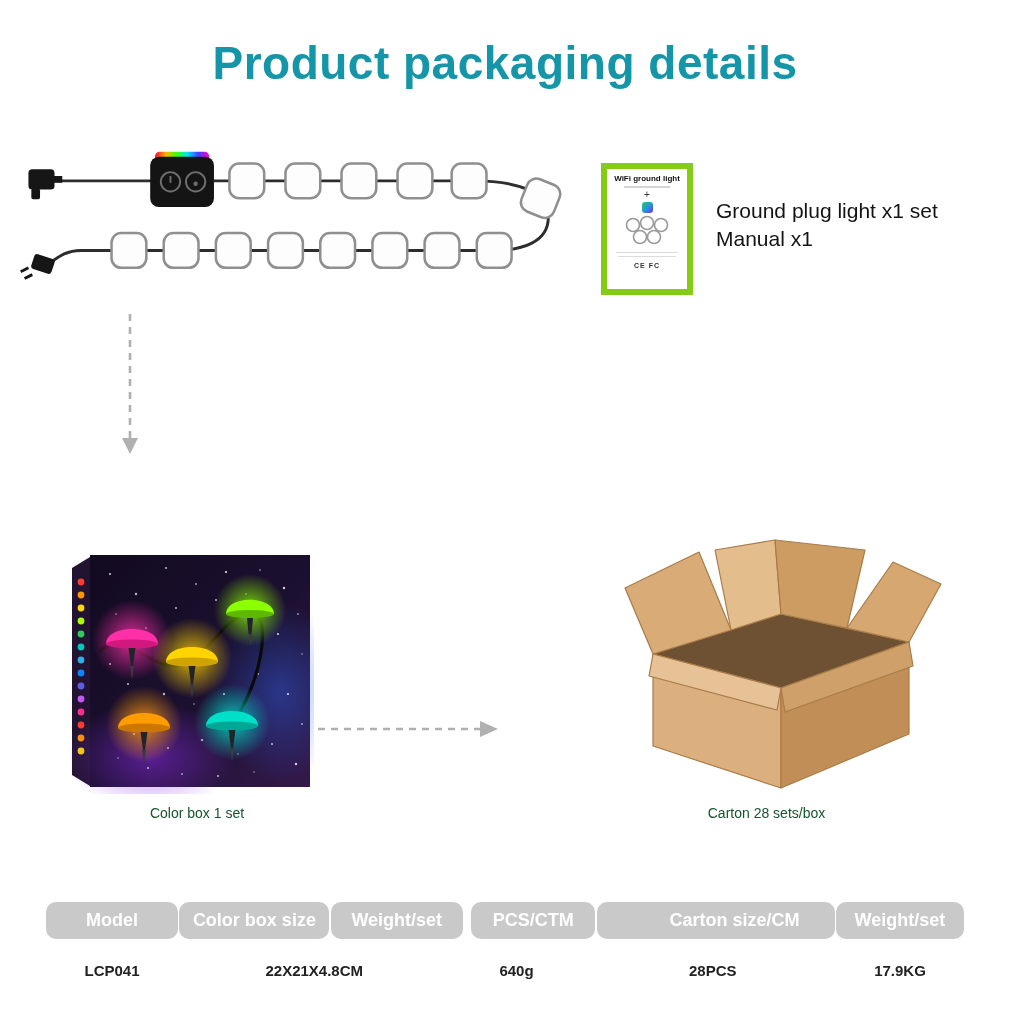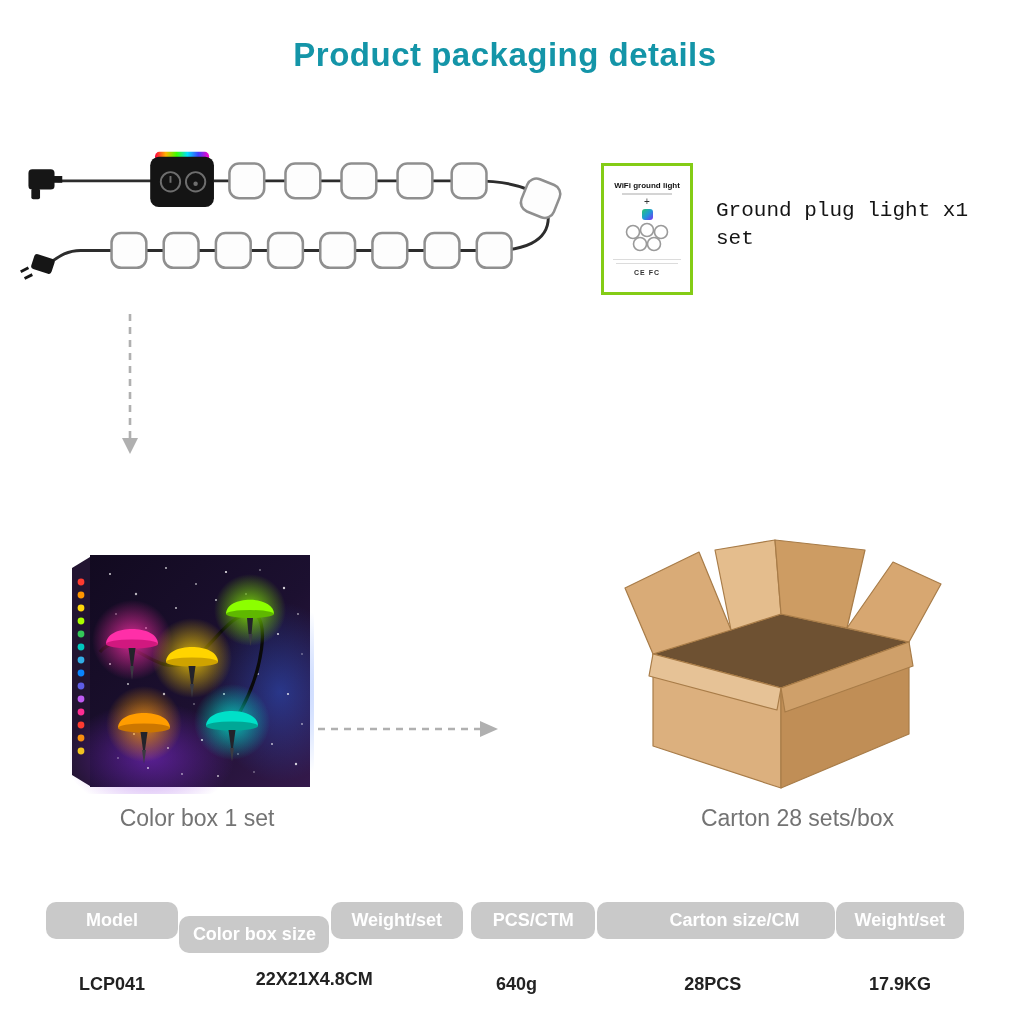--- a/index.html
+++ b/index.html
@@ -1,45 +1,45 @@
 <!DOCTYPE html>
 <html><head>
 <meta charset="utf-8">
 <style>
   html,body{margin:0;padding:0;background:#fff;}
   .canvas{position:relative;width:1010px;height:1029px;background:#ffffff;
           font-family:"Liberation Sans", sans-serif;overflow:hidden;}
   .title{position:absolute;top:36px;left:0;width:100%;text-align:center;
-         font-size:33px;font-weight:bold;color:#1495a8;margin:0;letter-spacing:.5px;}
+         font-size:46px;font-weight:bold;color:#1495a8;margin:0;letter-spacing:.5px;}
   .light-string{position:absolute;left:18px;top:148px;}
   .manual-card{position:absolute;left:601px;top:163px;width:92px;height:132px;
-               border:3px solid #84cc16;background:#fff;box-sizing:border-box;
-               text-align:center;padding-top:15px;}
+               border:6px solid #84cc16;background:#fff;box-sizing:border-box;
+               text-align:center;padding-top:5px;}
   .m-title{font-size:8px;font-weight:bold;color:#111;line-height:9px;}
   .m-bar{height:2px;background:#d4d4d4;margin:3px auto 0 auto;}
   .m-plus{font-size:10px;color:#333;line-height:10px;margin-top:2px;}
   .m-app{width:11px;height:11px;border-radius:3px;margin:2px auto 0 auto;
          background:linear-gradient(135deg,#28c76f,#1f9ad6,#7b2ff7);}
   .m-cluster{display:block;margin:2px auto 0 auto;}
   .m-fine{height:1.5px;background:#dcdcdc;margin:2.5px auto 0 auto;}
   .m-cert{font-size:7px;font-weight:bold;color:#333;margin-top:5px;letter-spacing:1px;}
-  .pack-text{position:absolute;left:716px;top:197px;font-size:21px;color:#141414;line-height:28px;font-family:Liberation Mono, monospace;}
+  .pack-text{position:absolute;left:716px;top:197px;font-size:21px;color:#141414;line-height:28px;}
   .arrow{position:absolute;}
   .colorbox{position:absolute;left:70px;top:552px;}
   .carton{position:absolute;left:603px;top:536px;}
-  .caption{position:absolute;top:805px;font-size:23px;color:#737373;text-align:center;}
+  .caption{position:absolute;top:805px;font-size:14px;color:#14532d;text-align:center;}
   .caption-box{left:72px;width:250px;}
-  .caption-carton{left:655px;width:285px;}
+  .caption-carton{left:624px;width:285px;}
   .spec{position:absolute;left:46px;top:902px;width:918px;}
   .spec-row{display:flex;justify-content:space-between;}
   .spec-h{background:#c9c9c9;color:#ffffff;font-size:18px;font-weight:bold;height:37px;
           display:flex;align-items:center;justify-content:center;border-radius:10px;}
-  .spec-v{color:#222;font-size:18px;font-weight:bold;height:24px;margin-top:19px;
+  .spec-v{color:#222;font-size:15px;font-weight:bold;height:24px;margin-top:19px;
           display:flex;align-items:center;justify-content:center;}
-  .w1{width:132px;} .w2{width:150px;margin-top:14px;} .w3{width:132px;}
+  .w1{width:132px;} .w2{width:150px;} .w3{width:132px;}
   .w4{width:124px;margin-left:7px;} .w5{width:200px;padding-left:38px;} .w6{width:128px;}
 </style>
 </head>
 <body>
 
 <div class="canvas">
 
   <h1 class="title">Product packaging details</h1>
 
   <svg class="light-string" width="562" height="172" viewBox="0 0 580 178">
@@ -105,20 +105,21 @@
           <circle cx="33" cy="22" r="6.5"></circle>
       </g>
     </svg>
     <div class="m-fine" style="width:78%"></div>
     <div class="m-fine" style="width:72%"></div>
     <div class="m-cert">CE FC</div>
   </div>
 
   <div class="pack-text">
     <div>Ground plug light x1 set</div>
+    <div>Manual x1</div>
   </div>
 
   <svg class="arrow" style="left:114px;top:312px;" width="32" height="146" viewBox="0 0 32 146">
     <line x1="16" y1="2" x2="16" y2="126" stroke="#b0b0b0" stroke-width="2.6" stroke-dasharray="7 6"></line>
     <polygon points="8,126 24,126 16,142" fill="#b0b0b0"></polygon>
   </svg>
 
   <svg class="colorbox" width="244" height="242" viewBox="0 0 244 242">
     <defs>
       <linearGradient id="boxbg" x1="0" y1="0" x2="1" y2="1">

